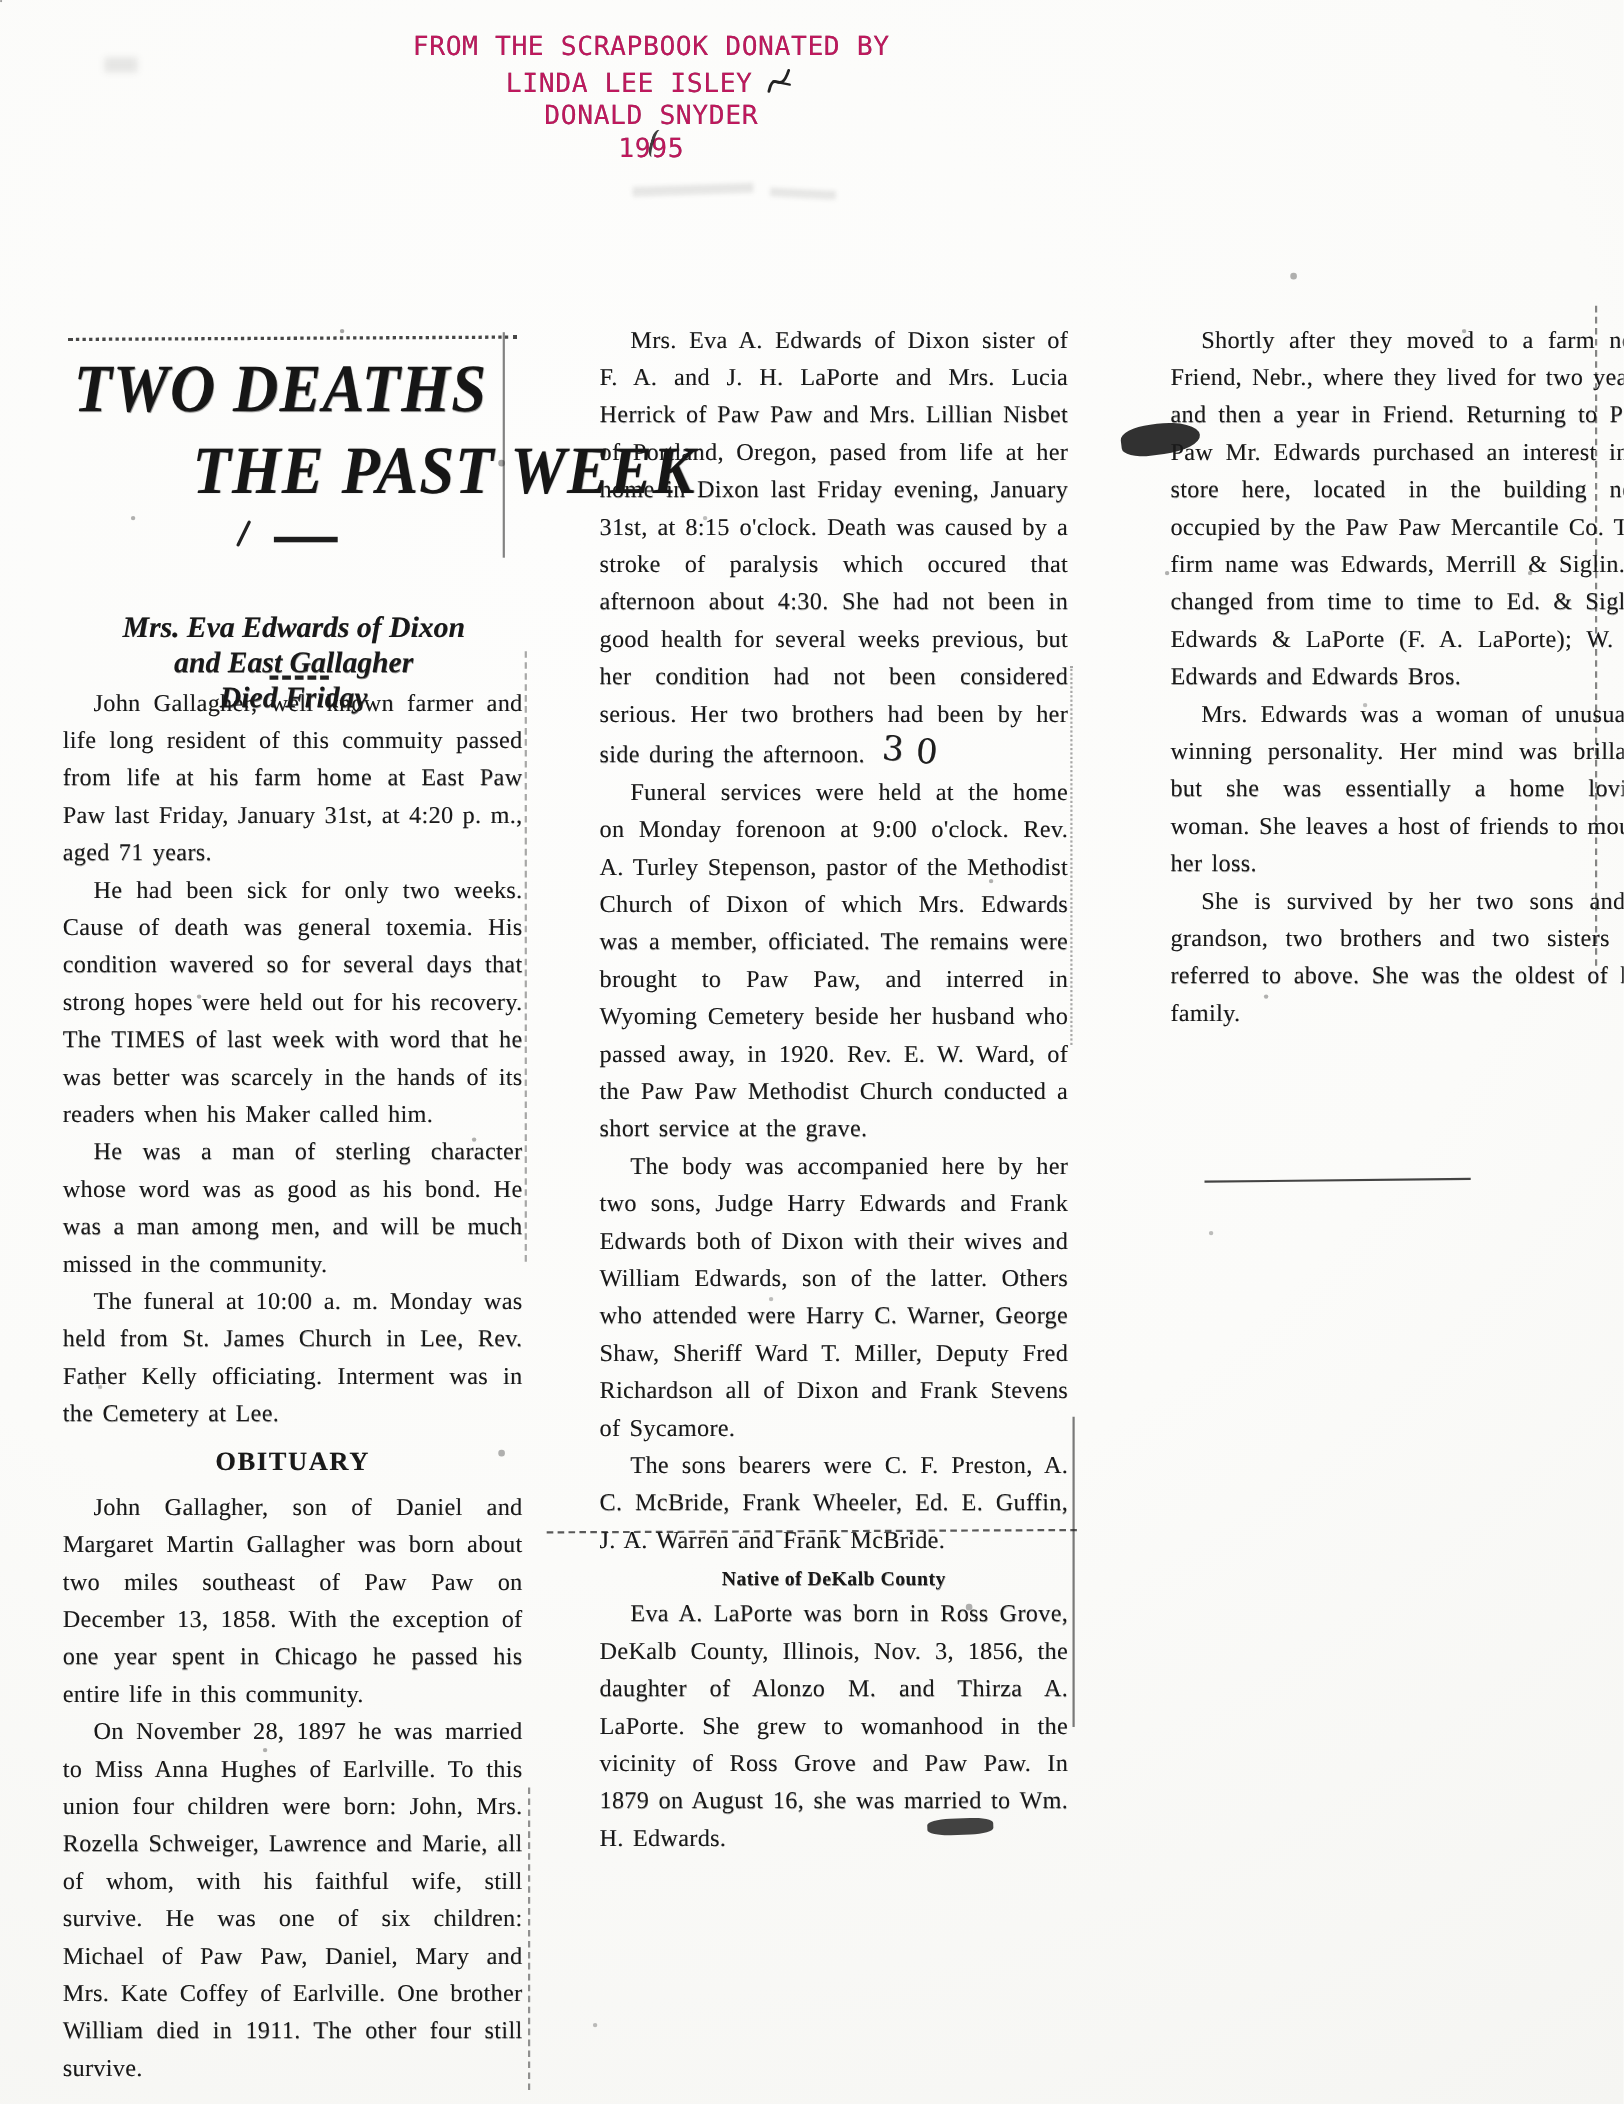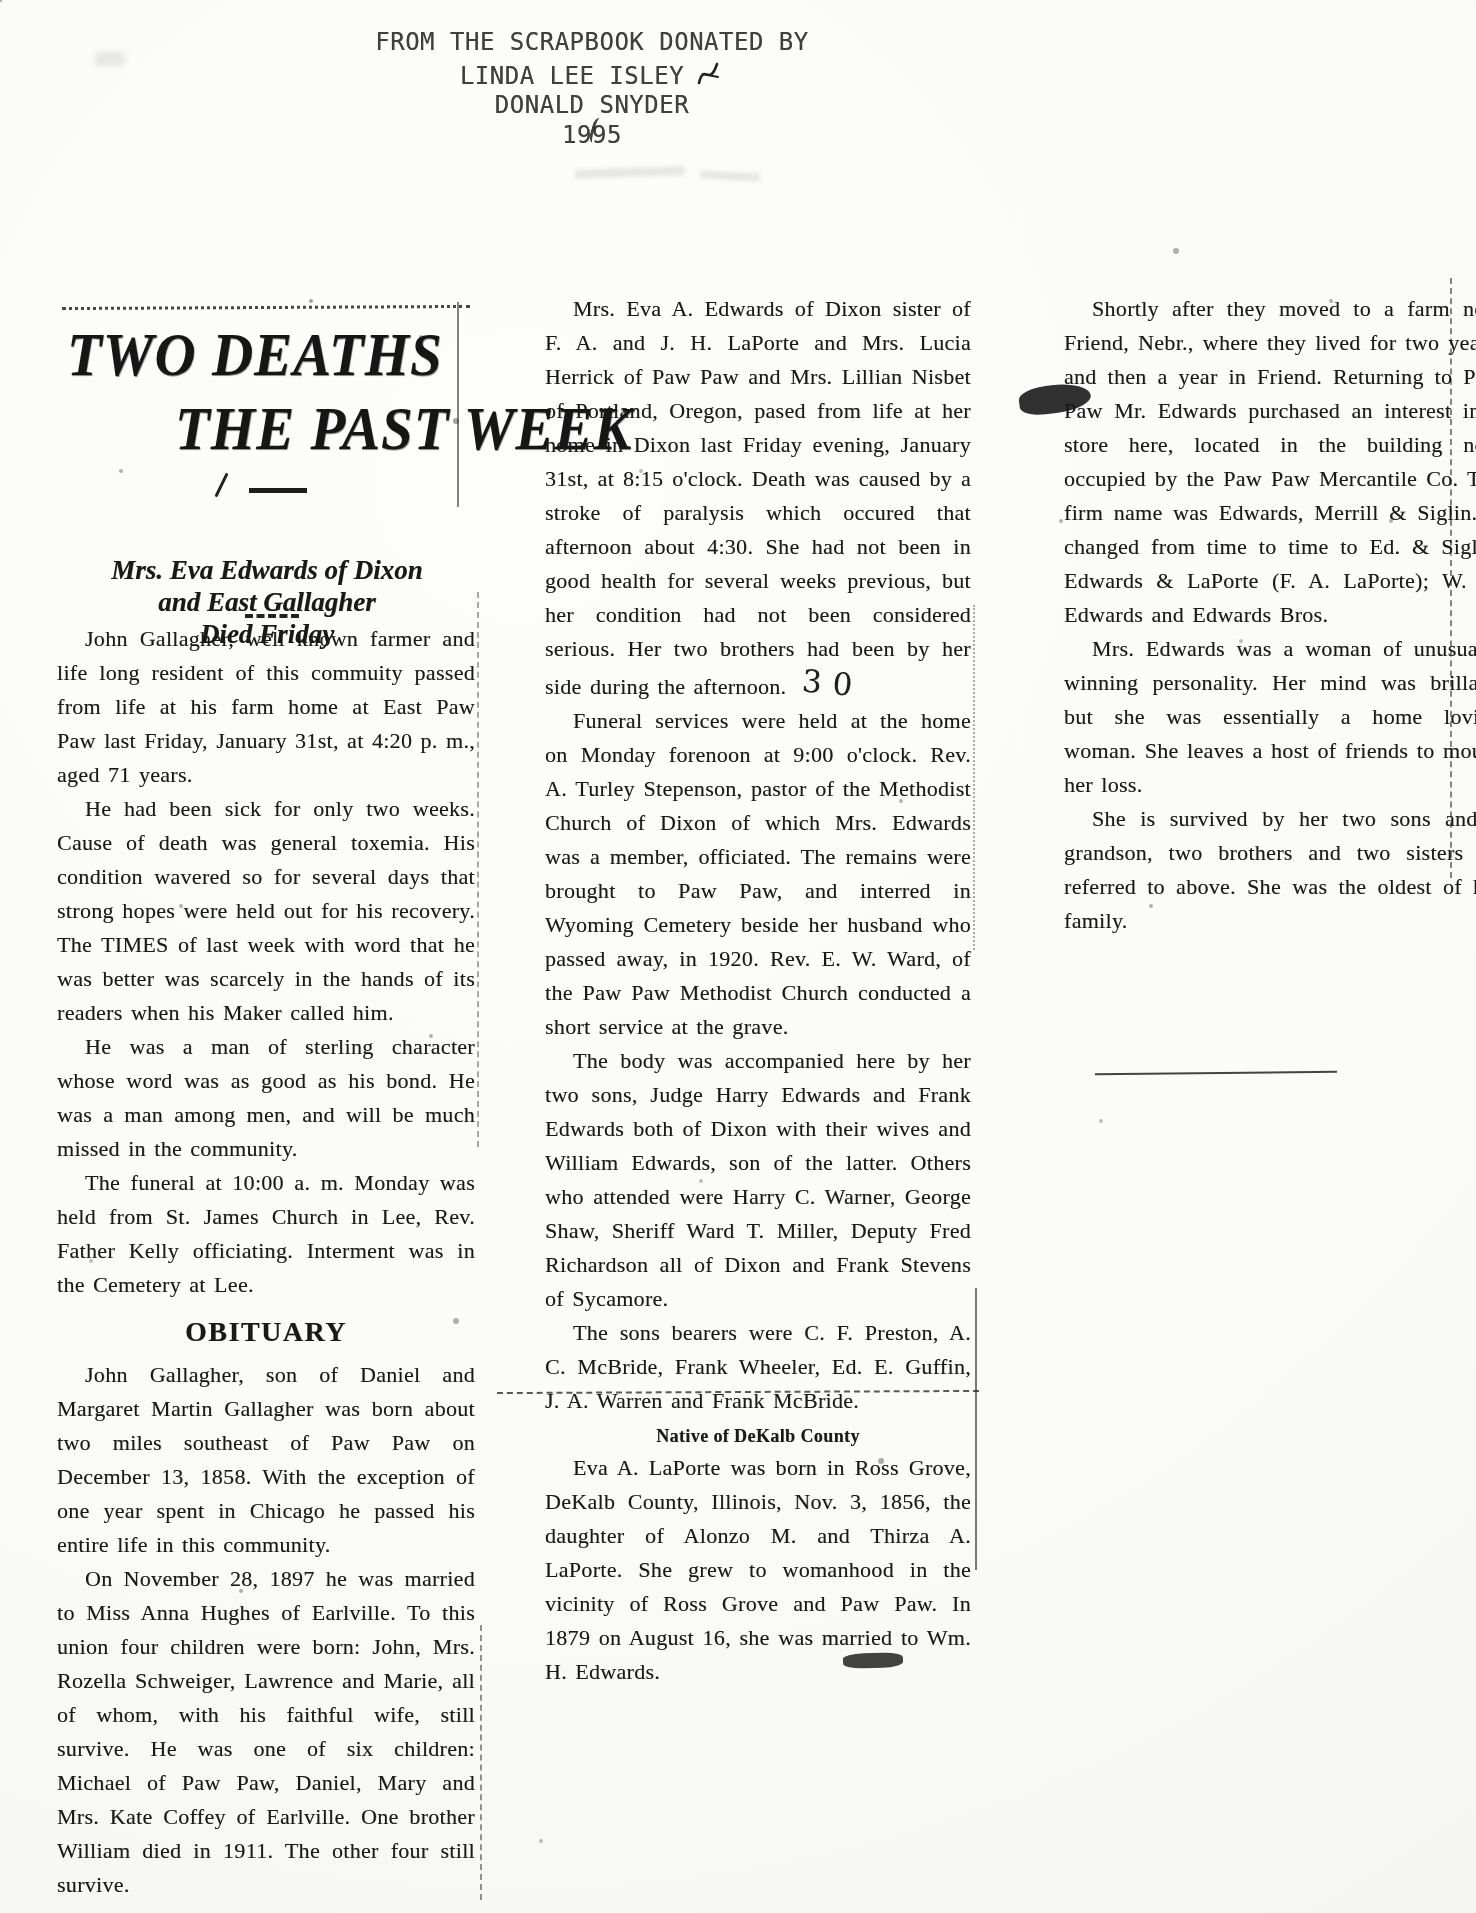--- a/index.html
+++ b/index.html
@@ -8,42 +8,42 @@
     background:radial-gradient(circle at 35% 25%, #fdfdfc 0%, #fbfbf9 55%, #f5f5f2 100%);
     font-family:"Liberation Serif", serif;
     color:#191919;
   }
   
   .scrap-header{
     position:absolute;left:368px;top:28px;width:448px;
     text-align:center;
     font-family:"DejaVu Sans Mono", monospace;
     font-size:24px;line-height:29.5px;letter-spacing:0.5px;
-    color:#404040;
+    color:#be185d;
     text-shadow:0 0 0.6px rgba(20,20,20,.55);
     white-space:nowrap;
   }
   .scrap-header .hline{display:block;}
   .squiggle-svg{display:inline-block;vertical-align:-6px;margin-left:10px;}
   .year-wrap{position:relative;display:inline-block;}
   .overmark{
     position:absolute;left:29px;top:-3px;width:10px;height:26px;
     border-left:3.5px solid rgba(15,15,15,.8);
     transform:rotate(16deg);border-radius:40%;
   }
   
   .col{position:absolute;text-align:justify;}
   .col p{
     margin:0;text-indent:28px;
     font-size:22px;line-height:34px;
     word-spacing:2.5px;letter-spacing:0.3px;
     text-shadow:0.3px 0.3px 0.5px rgba(25,25,25,.4);
   }
   .sec-head{
-    text-align:center;font-weight:700;font-size:28px;
+    text-align:center;font-weight:700;font-size:24px;
     letter-spacing:1.5px;margin:14px 0 10px 0;
     text-shadow:0.4px 0.4px 0.6px rgba(25,25,25,.45);
   }
   .sec-head.tight{letter-spacing:.4px;margin:8px 0 4px 0;font-size:18px;}
   
   .headline{
     position:absolute;left:57px;top:312px;width:420px;height:300px;font-style:italic;
   }
   .hl1,.hl2{
     font-family:"Liberation Serif",serif;font-weight:700;

